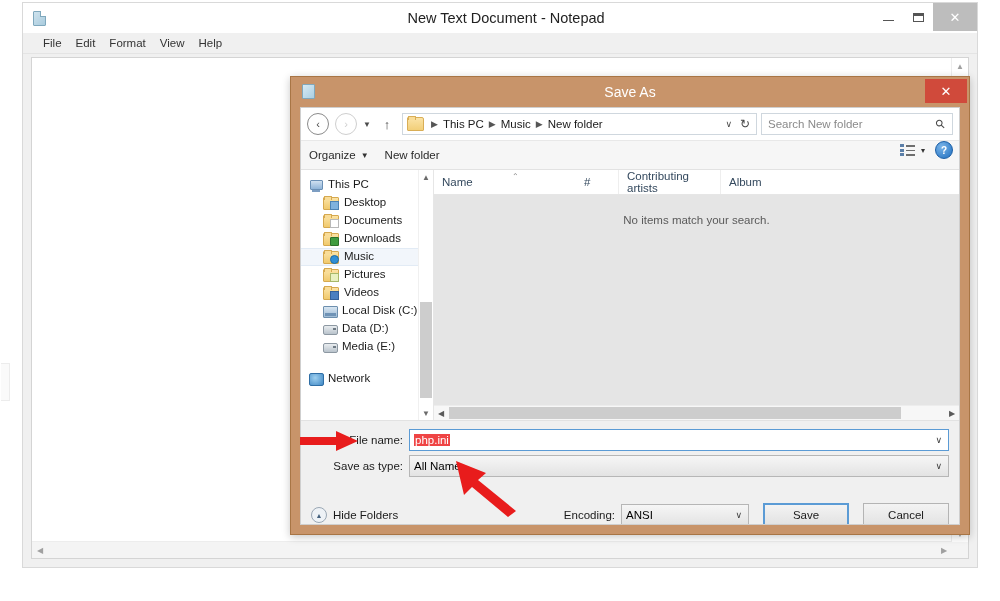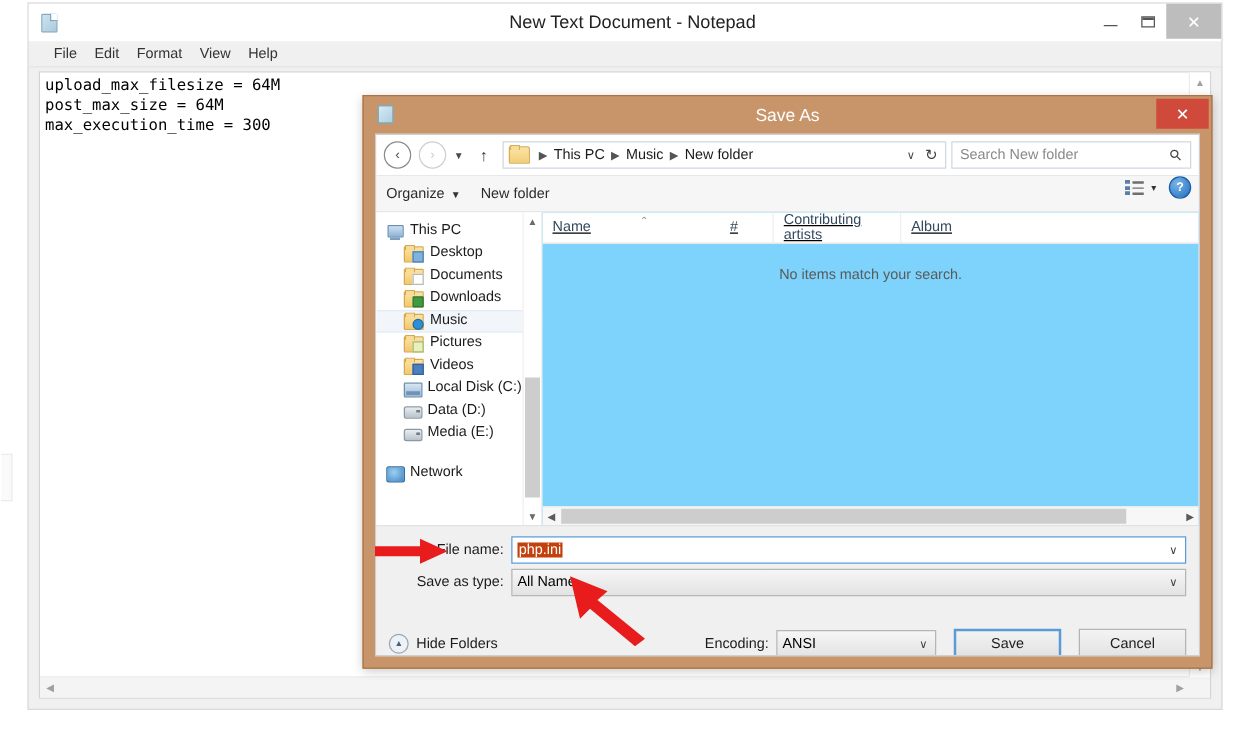--- a/index.html
+++ b/index.html
@@ -416,23 +416,22 @@
   }
   #sb-scroll .arr.up{top:0}
   #sb-scroll .arr.dn{bottom:0}
   #sb-scroll .thumb{
     position:absolute;left:1px;width:12px;top:132px;height:96px;background:#cdcdcd;
   }
 
   #sa-filelist {
     flex:1;
     position:relative;
-    background:#7dd3fc;
+    background:#e5e5e5;
     overflow:hidden;
-    text-decoration:underline;
   }
   #fl-header {
     display:flex;
     height: 24px;
     align-items:center;
     border-bottom:1px solid #e6e6e6;
     background:#ffffff;
     position:relative;
   }
   .fl-col {
@@ -499,21 +498,21 @@
     border: 1px solid #b6b6b6;
     background:#ffffff;
     display:flex;align-items:center;
     position:relative;
     box-sizing:border-box;
     font-size: 11.5px;
   }
   .form-field.focused { border-color:#5b9bd5; }
   .form-field.combo { background: linear-gradient(180deg,#f6f6f6,#e3e3e3); }
   .field-val { margin-left:4px; color:#000000; }
-  .field-val.sel { background:#c2410c; color:#ffffff; padding:0 1px; }
+  .field-val.sel { background:#ef4444; color:#ffffff; padding:0 1px; }
   .field-caret {
     position:absolute; right:6px; font-size:9px; color:#3a3a3a;
   }
 
   #sa-actions {
     position:absolute;
     left:0; right:0; bottom: 6px;
     display:flex; align-items:center;
     padding: 0 10px;
   }
@@ -584,23 +583,20 @@
 
     <div id="notepad-menubar">
       <div class="mi">File</div>
       <div class="mi">Edit</div>
       <div class="mi">Format</div>
       <div class="mi">View</div>
       <div class="mi">Help</div>
     </div>
 
     <div id="notepad-body">
-      <div id="notepad-text">upload_max_filesize = 64M
-post_max_size = 64M
-max_execution_time = 300</div>
 
       <div id="np-vscroll">
         <div class="arr up">▲</div>
         <div class="arr dn">▼</div>
       </div>
       <div id="np-hscroll">
         <div class="arr lt">◀</div>
         <div class="arr rt">▶</div>
       </div>
       <div id="np-corner"></div>

